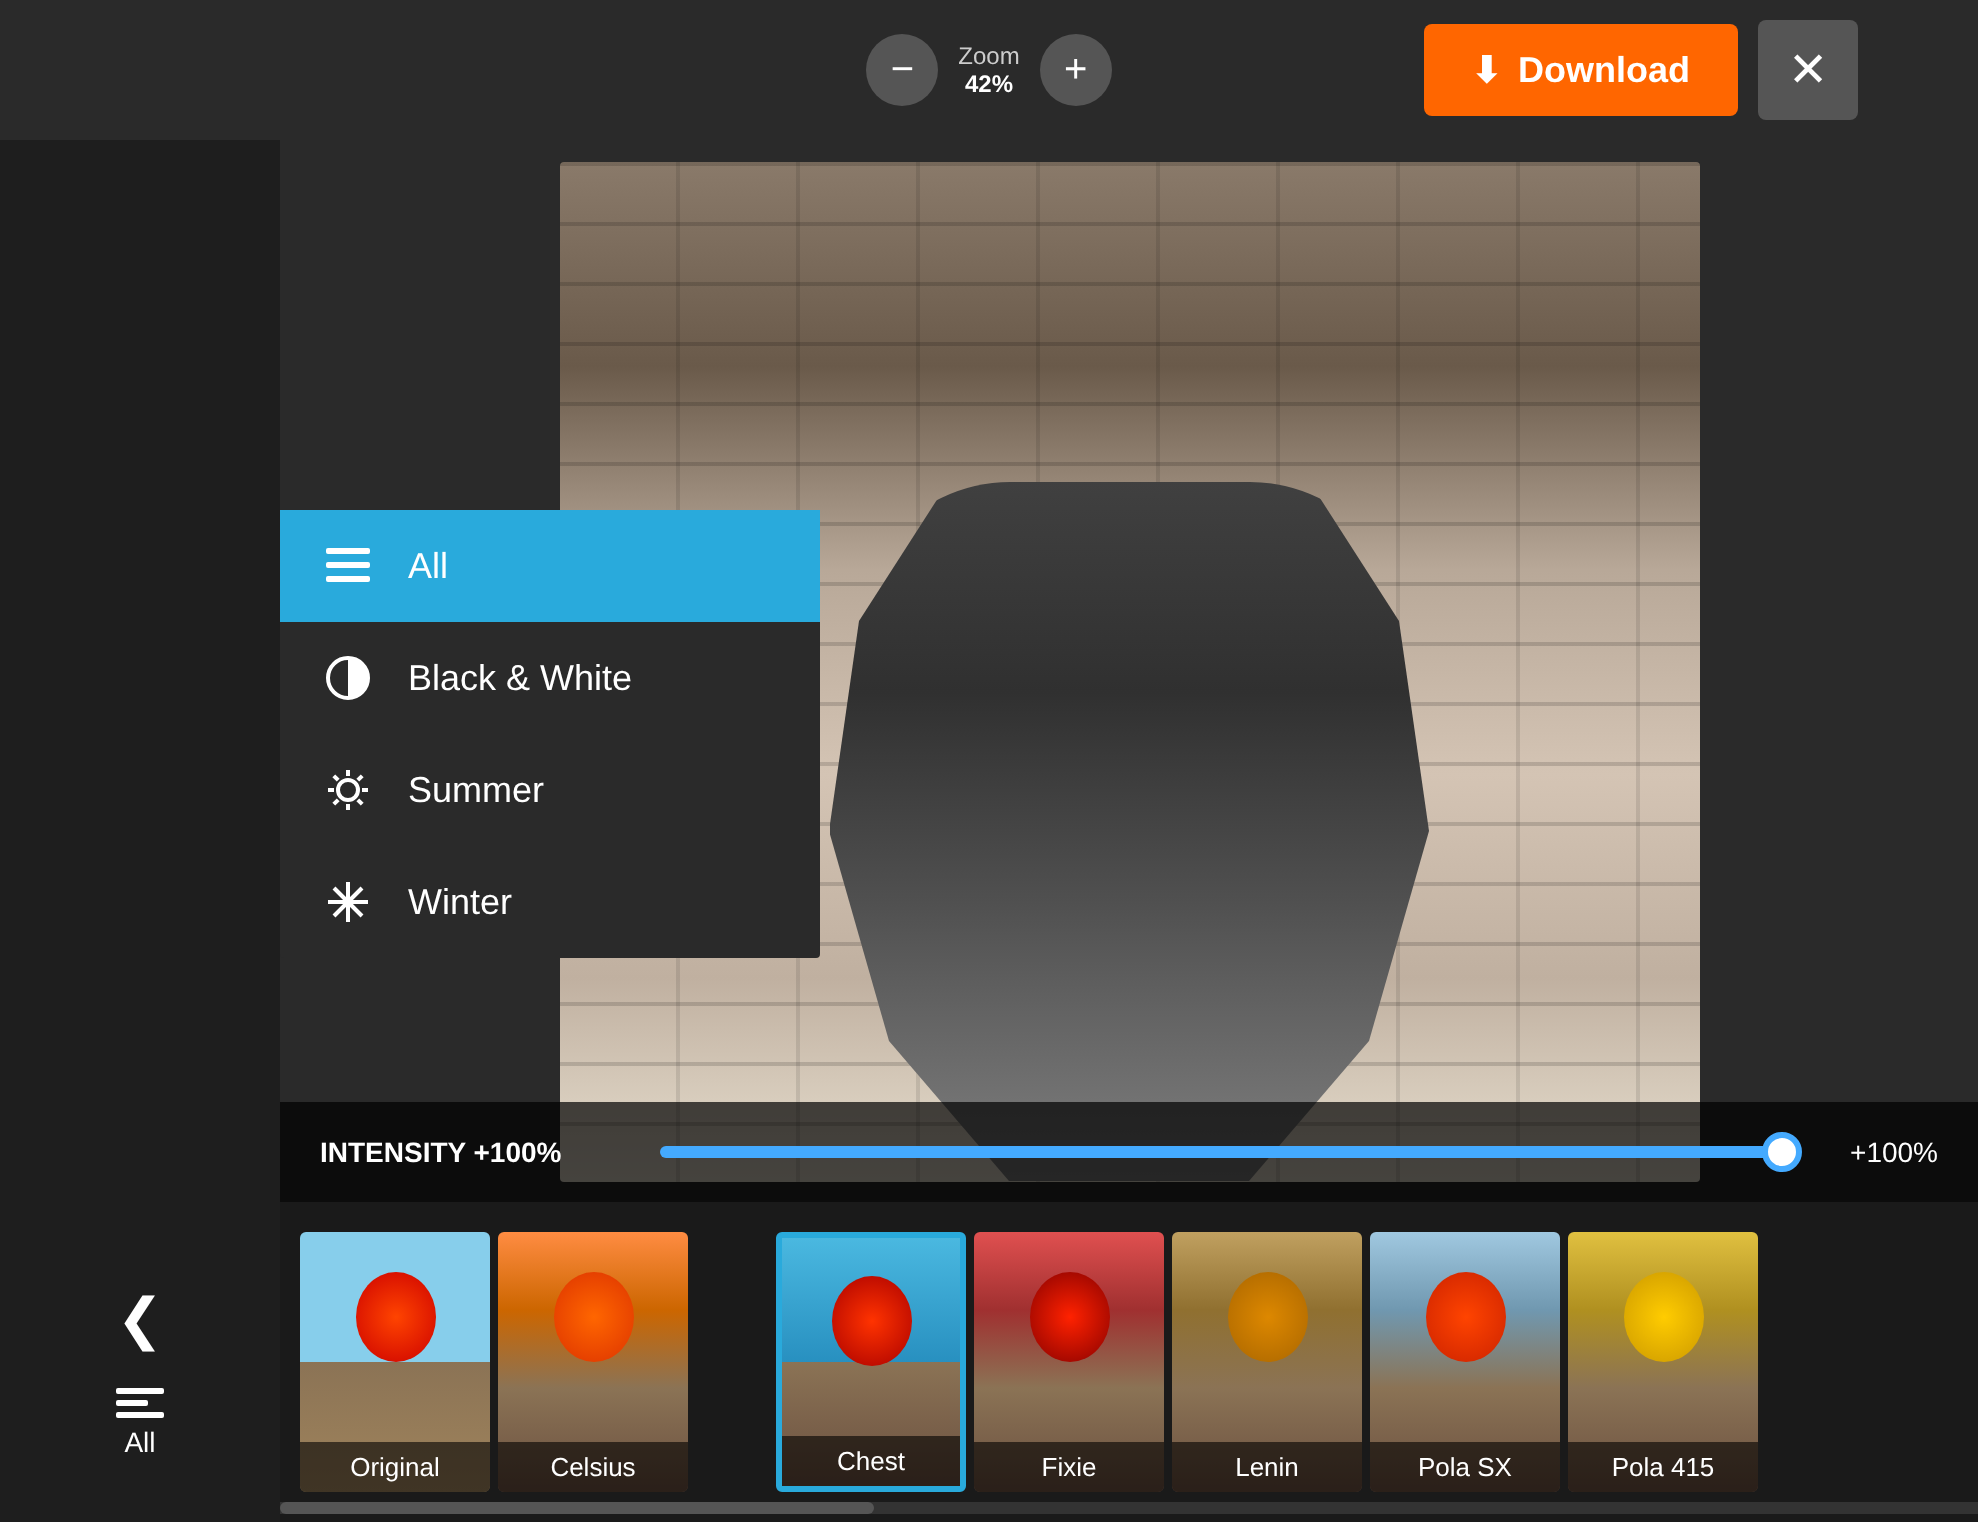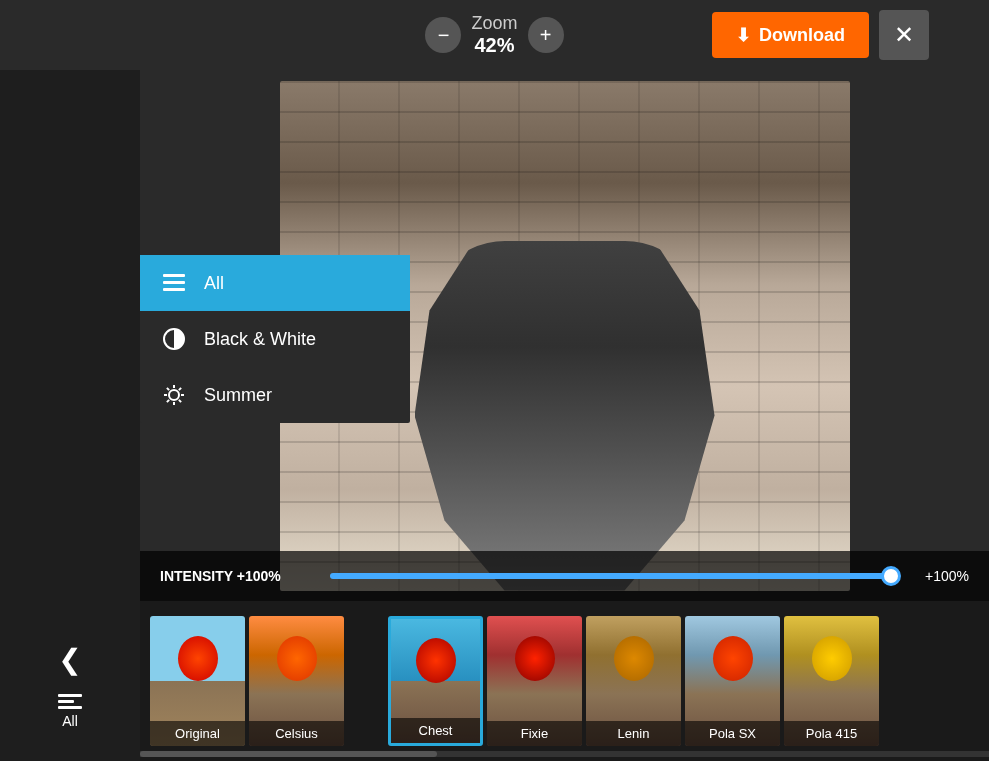--- a/index.html
+++ b/index.html
@@ -35,22 +35,22 @@
       background: #555;
       color: white;
       font-size: 20px;
       cursor: pointer;
       display: flex; align-items: center; justify-content: center;
     }
     .zoom-label {
       text-align: center;
       color: white;
     }
-    .zoom-text { font-size: 18px; color: #ccc; }
-    .zoom-value { font-size: 20px; font-weight: bold; color: white; }
+    .zoom-text { font-size: 12px; color: #ccc; }
+    .zoom-value { font-size: 12px; font-weight: bold; color: white; }
     .download-btn {
       position: absolute;
       right: 120px;
       background: #ff6600;
       color: white;
       border: none;
       padding: 12px 24px;
       font-size: 18px;
       font-weight: bold;
       cursor: pointer;
@@ -413,20 +413,32 @@
         <line x1="19" y1="12" x2="22" y2="12" stroke="white" stroke-width="2"></line>
         <line x1="4.9" y1="4.9" x2="7.1" y2="7.1" stroke="white" stroke-width="2"></line>
         <line x1="16.9" y1="16.9" x2="19.1" y2="19.1" stroke="white" stroke-width="2"></line>
         <line x1="19.1" y1="4.9" x2="16.9" y2="7.1" stroke="white" stroke-width="2"></line>
         <line x1="7.1" y1="16.9" x2="4.9" y2="19.1" stroke="white" stroke-width="2"></line>
       </svg>
     </div>
     <span class="filter-label">Summer</span>
   </div>
 
+  <div class="filter-item">
+    <div class="filter-icon">
+      <svg width="24" height="24" viewBox="0 0 24 24">
+        <line x1="12" y1="2" x2="12" y2="22" stroke="white" stroke-width="2"></line>
+        <line x1="2" y1="12" x2="22" y2="12" stroke="white" stroke-width="2"></line>
+        <line x1="5" y1="5" x2="19" y2="19" stroke="white" stroke-width="2"></line>
+        <line x1="19" y1="5" x2="5" y2="19" stroke="white" stroke-width="2"></line>
+        <circle cx="12" cy="12" r="2.5" fill="white"></circle>
+      </svg>
+    </div>
+    <span class="filter-label">Winter</span>
+  </div>
 
 </div>
 
 <div class="bottom-left">
   <button class="back-btn">❮</button>
   <div class="all-icon">
     <div class="lines-icon">
       <div class="line"></div>
       <div class="line line-short"></div>
       <div class="line"></div>

